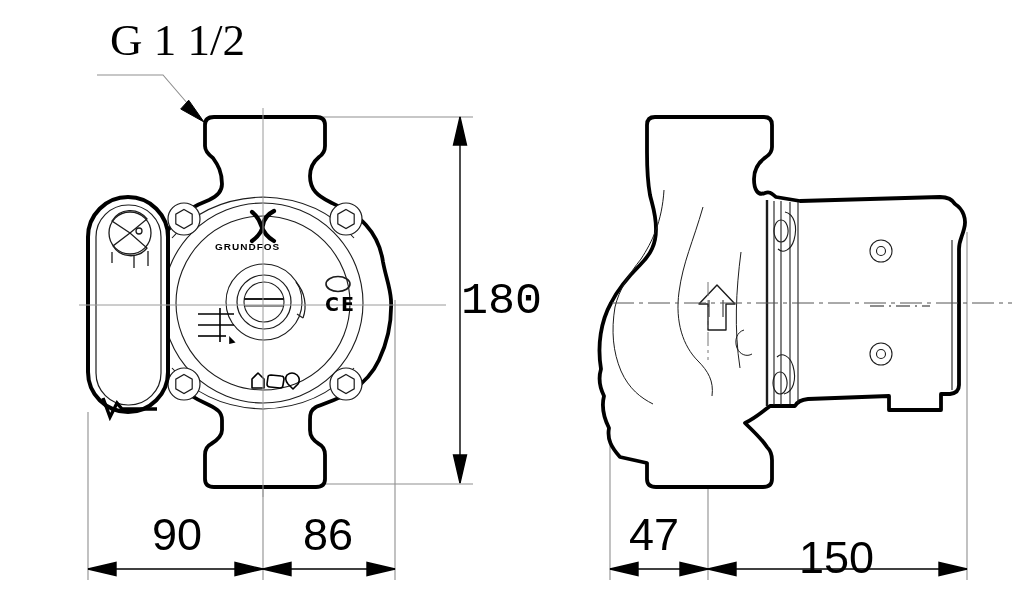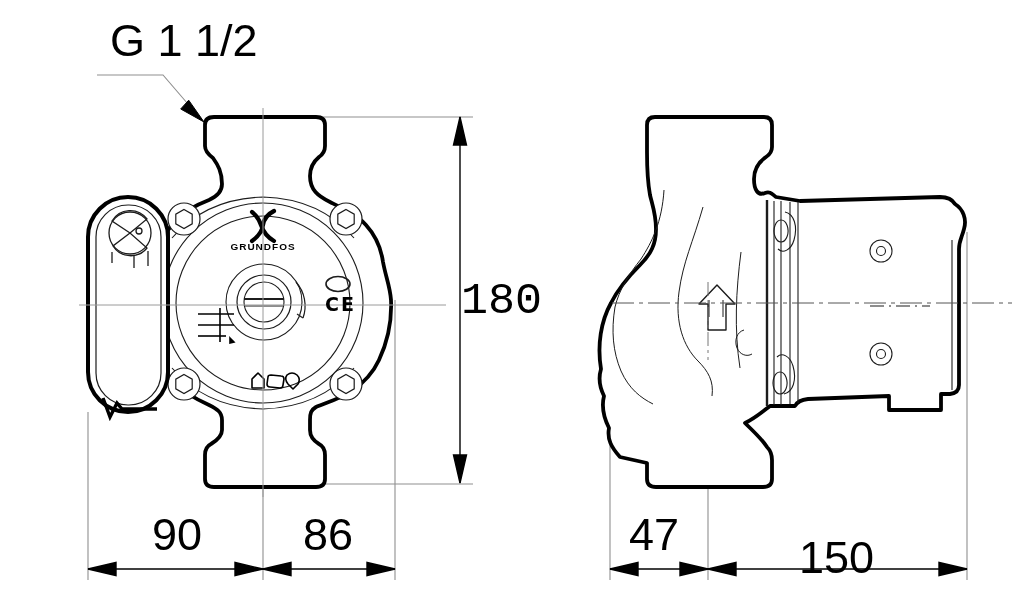--- a/index.html
+++ b/index.html
@@ -12,30 +12,30 @@
   }
   .canvas svg{position:absolute;left:0;top:0;}
   .lbl{
     position:absolute;
     color:#000;
     line-height:1;
     white-space:nowrap;
     user-select:none;
   }
   .dim-lbl{font-size:45px;font-weight:400;letter-spacing:0px;}
-  .thread-lbl{font-size:45px;left:110px;top:18px;}
+  .thread-lbl{font-size:45px;left:110px;top:18px;font-family:Liberation Serif, serif;}
   .lbl-180{left:461px;top:279px;font-family:Liberation Mono, monospace;}
   .lbl-90{left:152px;top:512px;}
   .lbl-68{left:303px;top:512px;}
   .lbl-47{left:629px;top:512px;}
   .lbl-150{left:799px;top:512px;margin-top:23px;}
   .brand-lbl{
     left:215px;top:242px;width:96px;
     font-size:10px;font-weight:700;letter-spacing:1px;
-    text-align:center;transform:scaleY(0.9);
+    transform:scaleY(0.9);
   }
   .ce-lbl{
     left:325px;top:295px;
     font-size:19px;font-weight:700;letter-spacing:2px;
     font-family:"DejaVu Sans","Liberation Sans",sans-serif;
   }
 </style>
 </head>
 <body>
 

